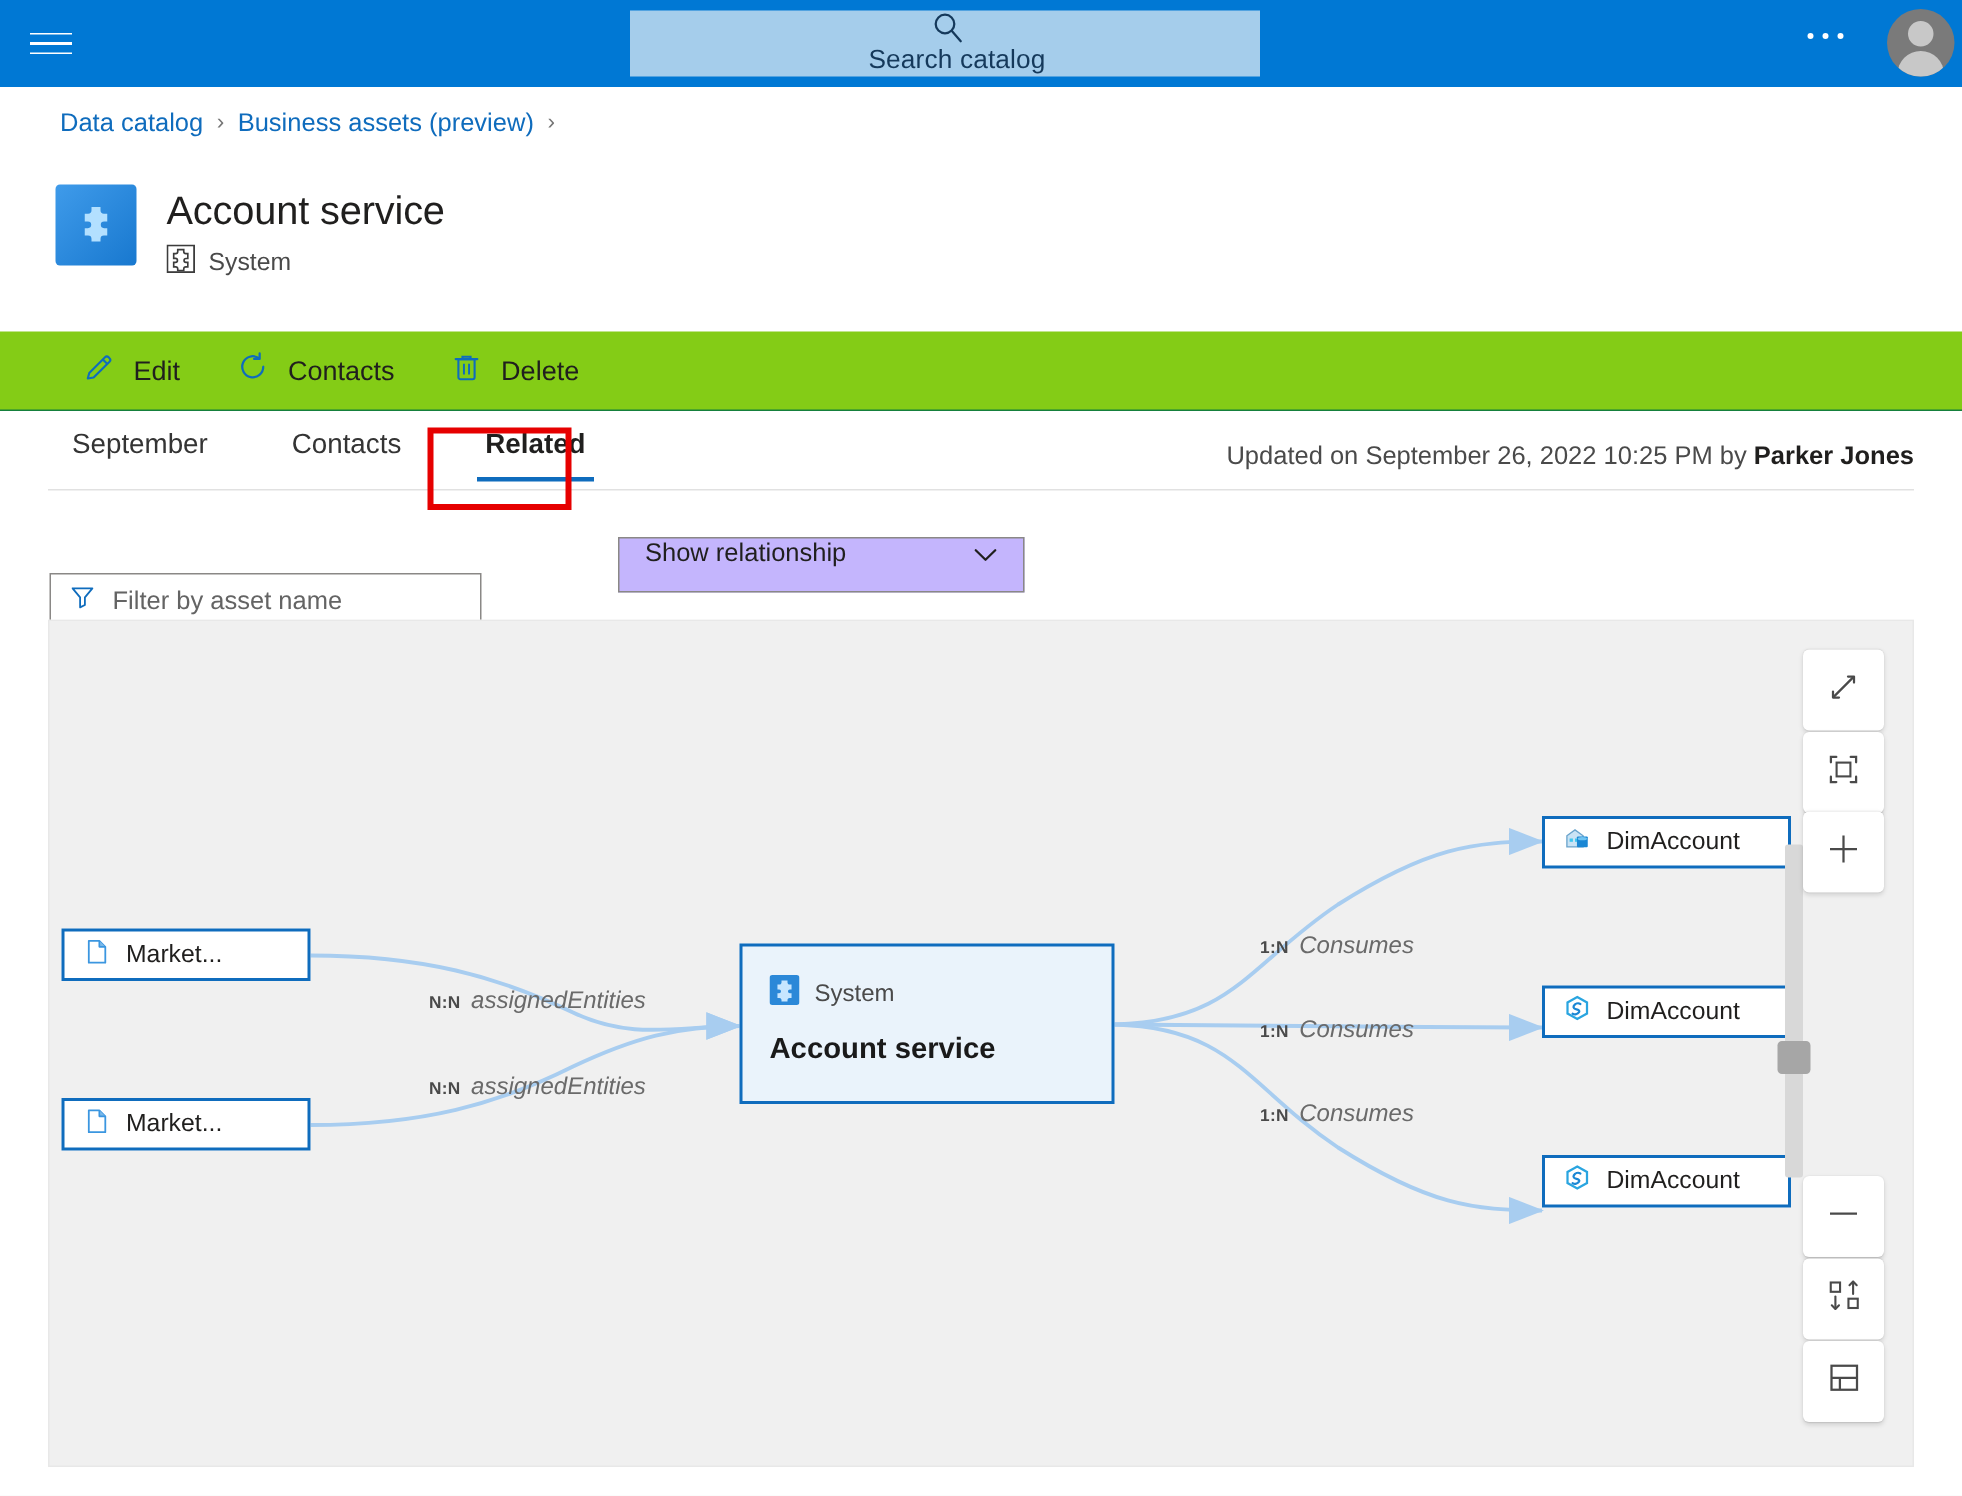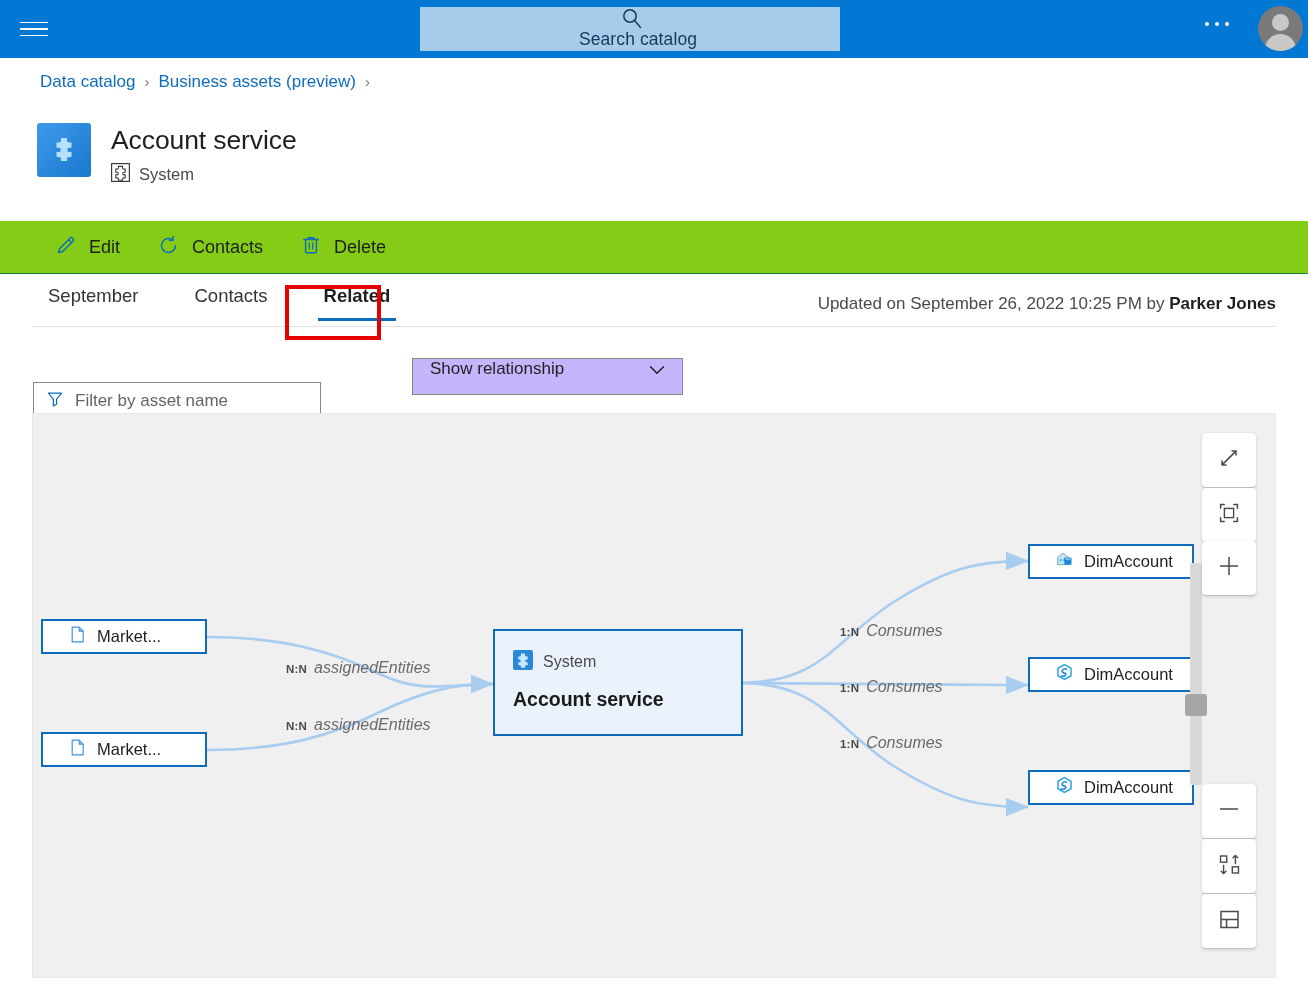--- a/index.html
+++ b/index.html
@@ -162,21 +162,21 @@
   .canvas-edge-fade {
     position: absolute; left: 0; top: 0; width: 100%; height: 100%;
     pointer-events: none;
     box-shadow: inset 0 0 0 1px rgba(0,0,0,0.03);
   }
 
   .node {
     position: absolute; background: #ffffff;
     border: 2px solid #0f6cbd;
     display: flex; align-items: center; gap: 10px;
-    padding-left: 25px; cursor: pointer;
+    padding-left: 12px; cursor: pointer;
   }
   .node .nlabel { font-size: 16.5px; color: #201f1e; white-space: nowrap; }
 
   .center-node {
     position: absolute; left: 461px; top: 216px;
     width: 250px; height: 107px;
     background: #eaf3fb; border: 2px solid #0f6cbd;
     cursor: pointer;
   }
   .center-node .cn-type {

